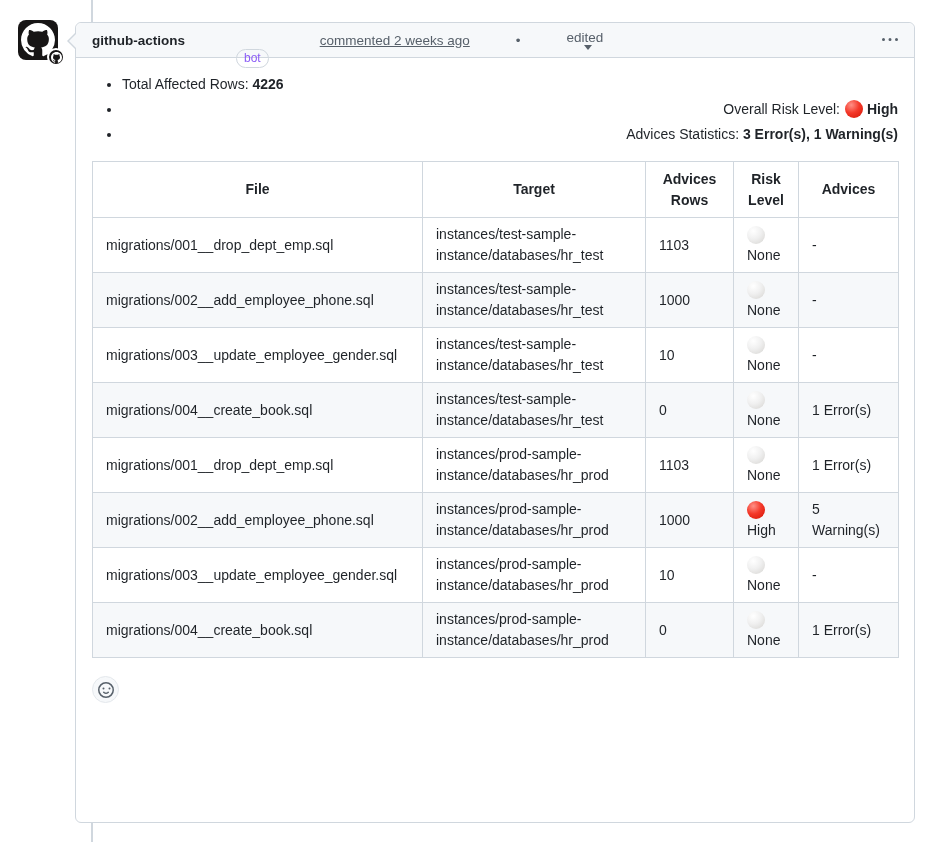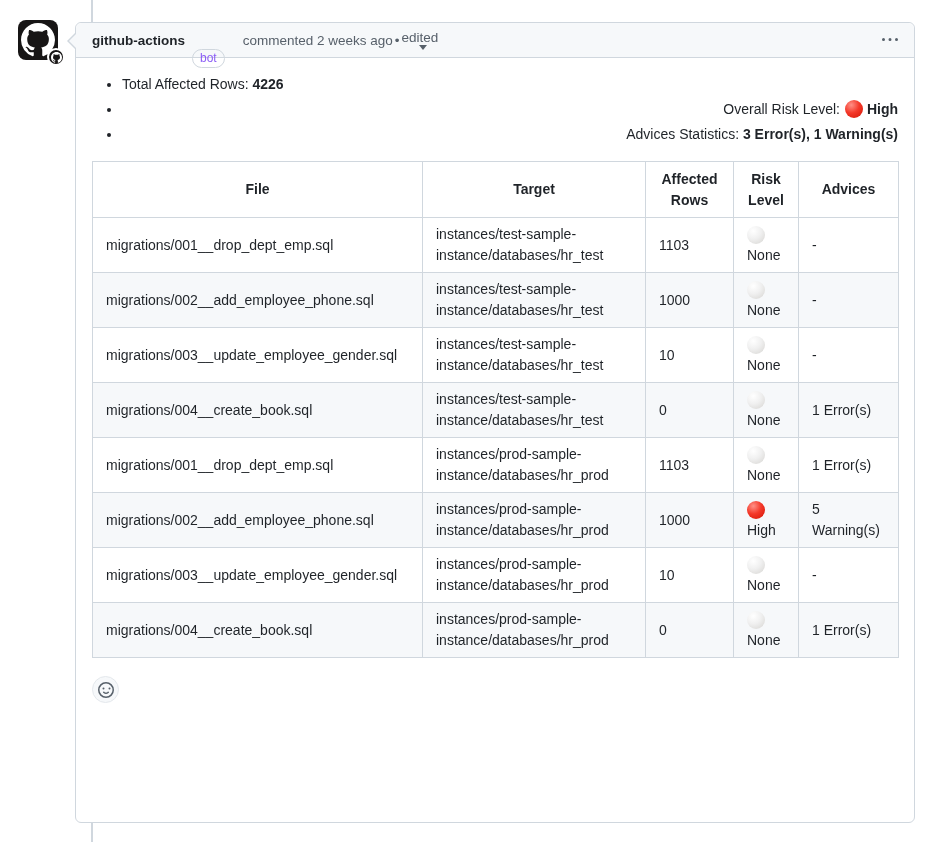--- a/index.html
+++ b/index.html
@@ -59,20 +59,21 @@
   .comment-header {
     position: relative;
     height: 35px;
     background: #f6f8fa;
     border-bottom: 1px solid #d0d7de;
     border-radius: 6px 6px 0 0;
     display: flex; align-items: center;
     padding: 0 16px;
     color: #57606a;
     font-size: 13.5px;
+    gap: 44px;
   }
   .bubble-caret-outer {
     position: absolute; left: -9px; top: 10px;
     width: 0; height: 0;
     border-style: solid;
     border-width: 8px 8px 8px 0;
     border-color: transparent #d0d7de transparent transparent;
   }
   .bubble-caret-inner {
     position: absolute; left: -7px; top: 10px;
@@ -90,21 +91,21 @@
     margin-left: 7px;
     border: 1px solid #d0d7de;
     border-radius: 999px;
     padding: 0 7px;
     font-size: 12px;
     line-height: 17px;
     color: #8b5cf6;
     background: transparent;
     margin-top: 36px;
   }
-  .comment-meta { margin-left: 18px; cursor: pointer; }
+  .comment-meta { margin-left: 7px; cursor: pointer; text-decoration: underline; }
   .meta-sep { margin: 0 2px; }
   .edited-wrap { cursor: pointer; display: inline-flex; align-items: center; flex-direction: column; }
   .caret-down {
     display: inline-block;
     width: 0; height: 0;
     border-left: 4px solid transparent;
     border-right: 4px solid transparent;
     border-top: 5px solid #57606a;
     margin-left: 6px;
   }
@@ -245,21 +246,21 @@
         <col style="width:330px">
         <col style="width:223px">
         <col style="width:88px">
         <col style="width:65px">
         <col style="width:100px">
       </colgroup>
       <thead>
         <tr>
           <th>File</th>
           <th>Target</th>
-          <th>Affected Rows</th>
+          <th>Advices Rows</th>
           <th>Risk Level</th>
           <th>Advices</th>
         </tr>
       </thead>
       <tbody id="table-body">
   <tr>
     <td>migrations/001__drop_dept_emp.sql</td>
     <td>instances/test-sample-instance/databases/hr_test</td>
     <td>1103</td>
     <td class="risk-cell">

